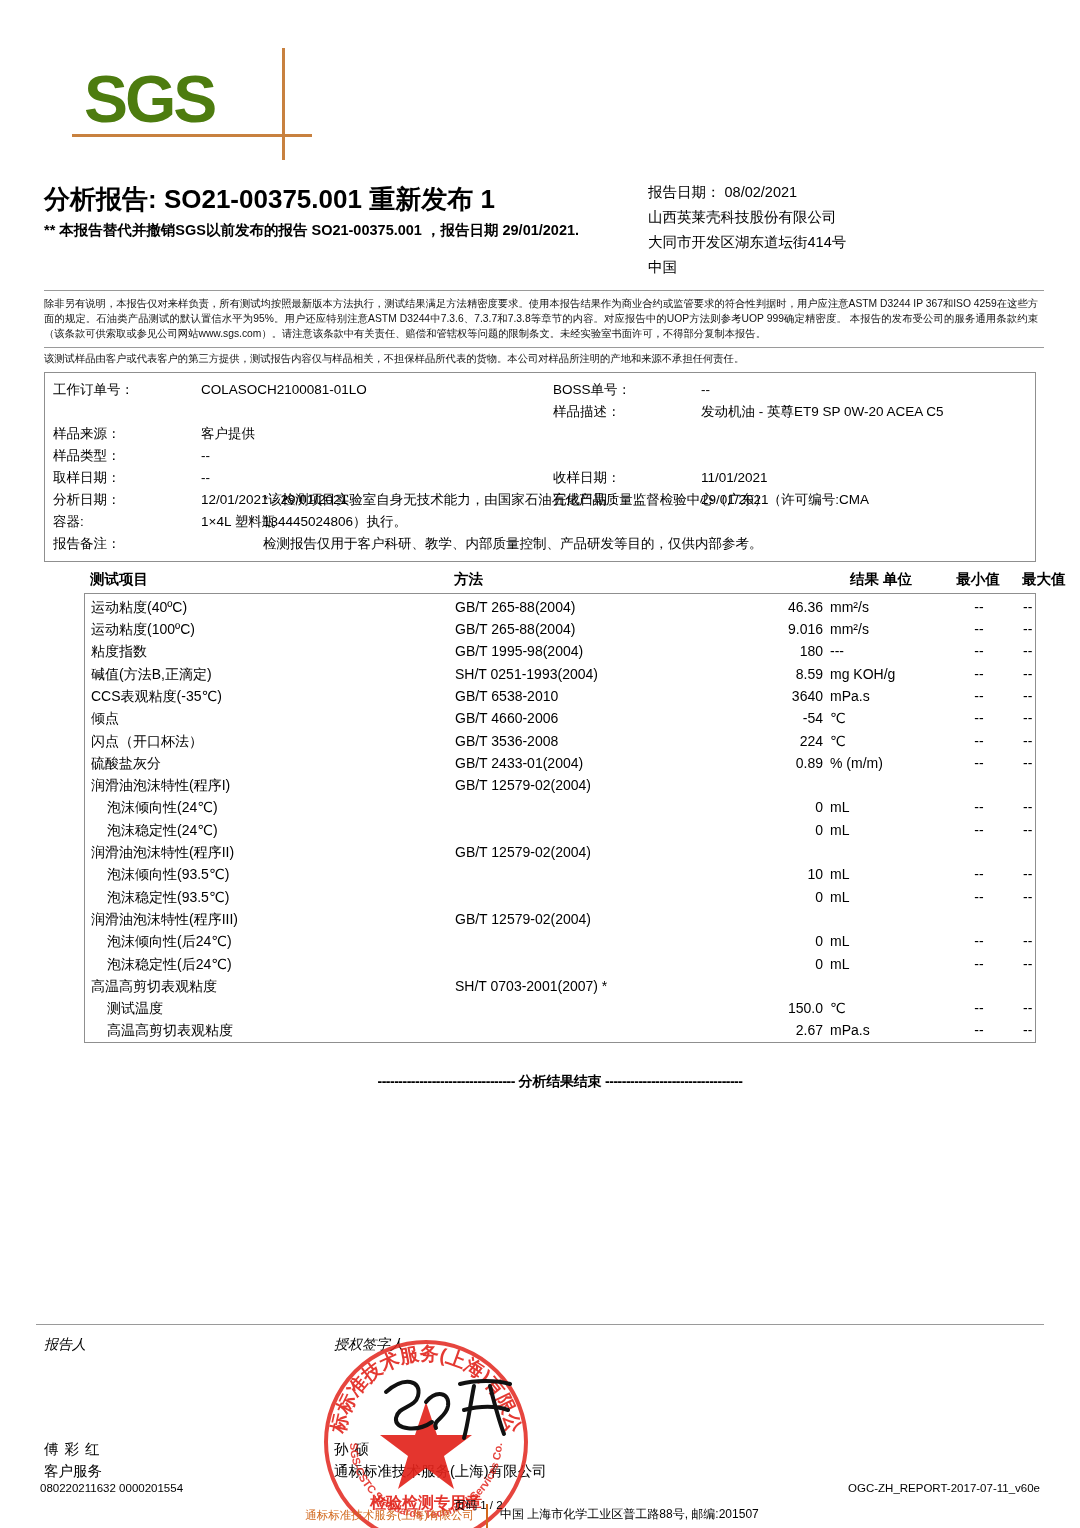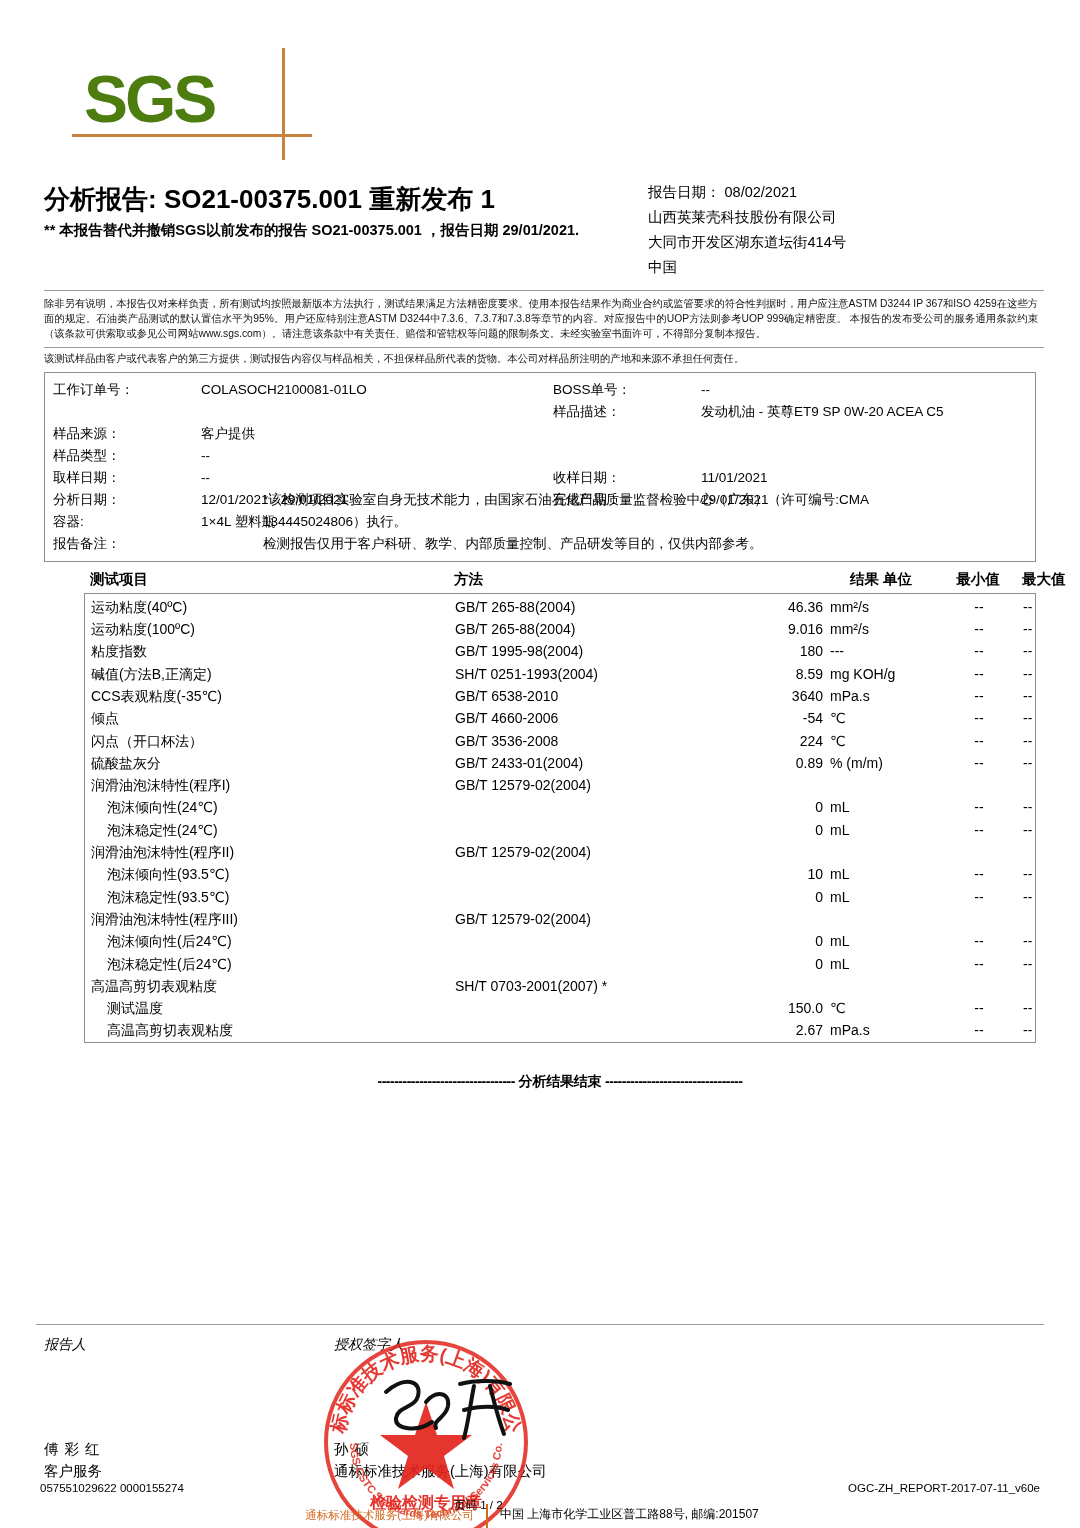--- a/index.html
+++ b/index.html
@@ -395,21 +395,21 @@
       <path d="M48 36 C 58 24, 72 26, 70 40 C 68 52, 54 54, 58 62"></path>
       <path d="M82 18 C 96 14, 120 14, 132 18"></path>
       <path d="M96 20 C 92 40, 90 58, 86 72"></path>
       <path d="M112 20 C 116 36, 120 52, 126 68"></path>
       <path d="M86 44 C 102 40, 118 40, 130 44"></path>
     </g>
   </svg>
 
   <div class="foot">
     <div class="foot-row1">
-      <span class="f-left">057551029622 0000155274</span>
+      <span class="f-left">080220211632 0000201554</span>
       <span class="f-center">页码 1 / 2</span>
       <span class="f-right">OGC-ZH_REPORT-2017-07-11_v60e</span>
     </div>
     <div class="foot-row2">
       <div class="f-org">
         <div>通标标准技术服务(上海)有限公司</div>
         <div>石化部上海测试中心</div>
       </div>
       <div class="f-vline"></div>
       <div class="f-addr">中国 上海市化学工业区普工路88号, 邮编:201507</div>

